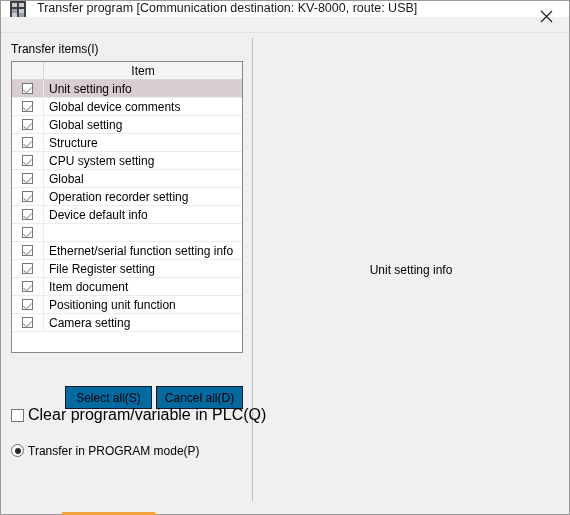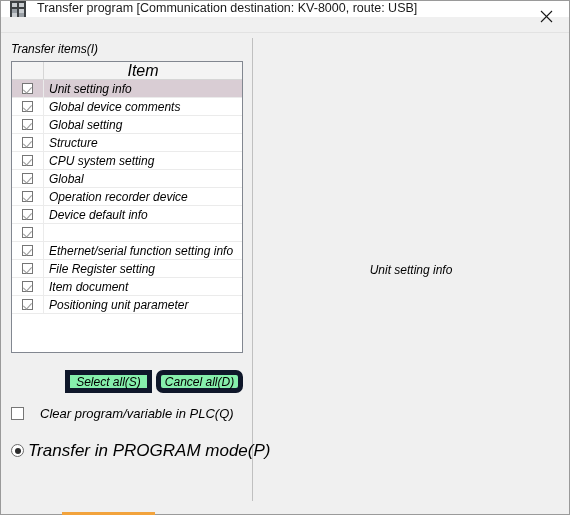--- a/index.html
+++ b/index.html
@@ -78,21 +78,20 @@
     height: 1px;
     background: #e2e2e2;
   }
 
   
   .content {
     position: absolute;
     left: 0; top: 32px;
     right: 0; bottom: 0;
     background: #f0f0f0;
-    font-style: italic;
   }
 
   .section-label {
     position: absolute;
     left: 10px;
     top: 9px;
     font-size: 12px;
     color: #000;
   }
 
@@ -129,21 +128,21 @@
     width: 32px;
     border-right: 1px solid #d6d6d6;
     box-sizing: border-box;
     background: #f4f4f4;
   }
   .hdr-item {
     flex: 1;
     display: flex;
     align-items: center;
     justify-content: center;
-    font-size: 16px;
+    font-size: 12px;
     color: #000;
     background: #f4f4f4;
     box-sizing: border-box;
   }
   .rows {
     height: 272px;
     overflow: hidden;
   }
   .row {
     display: flex;
@@ -188,67 +187,67 @@
     display: flex;
     align-items: center;
     padding-left: 5px;
     font-size: 12px;
     color: #000;
     white-space: nowrap;
   }
 
   
   .btn {
-    background: #86efac;
-    border: 5px solid #0f172a;
+    background: #0369a1;
+    border: 1px solid #0f172a;
     font-family: "Liberation Sans", sans-serif;
     font-size: 12px;
     color: #000;
     box-sizing: border-box;
     display: flex;
     align-items: center;
     justify-content: center;
     cursor: default;
     white-space: nowrap;
+    margin-top: 16px;
   }
   .btn-selectall {
     position: absolute;
     left: 64px;
     top: 337px;
     width: 87px;
     height: 23px;
   }
   .btn-cancelall {
     position: absolute;
     left: 155px;
     top: 337px;
     width: 87px;
     height: 23px;
-    border-radius: 7px;
   }
 
   
   .opt-clear {
     position: absolute;
     left: 10px;
     top: 373px;
     display: flex;
     align-items: center;
   }
   .opt-clear .cb2 {
     width: 13px;
     height: 13px;
     border: 1px solid #767676;
     background: #fff;
     box-sizing: border-box;
     flex: 0 0 auto;
   }
   .opt-clear .lbl {
-    margin-left: 16px;
-    font-size: 13px;
+    margin-left: 4px;
+    font-size: 16px;
   }
 
   .radio-group {
     position: absolute;
     left: 10px;
     top: 408px;
   }
   .radio-row {
     display: flex;
     align-items: center;
@@ -270,21 +269,21 @@
     left: 50%;
     top: 50%;
     width: 6px;
     height: 6px;
     margin: -3px 0 0 -3px;
     border-radius: 50%;
     background: #2b2b2b;
   }
   .radio-row .lbl {
     margin-left: 4px;
-    font-size: 17px;
+    font-size: 12px;
   }
 
   
   .preview {
     position: absolute;
     left: 252px;
     top: 0;
     right: 0;
     bottom: 0;
   }
@@ -372,21 +371,21 @@
           <div class="row">
             <div class="row-check">
               <span class="cb checked"></span>
             </div>
             <div class="row-label">Global</div>
           </div>
           <div class="row">
             <div class="row-check">
               <span class="cb checked"></span>
             </div>
-            <div class="row-label">Operation recorder device</div>
+            <div class="row-label">Operation recorder setting</div>
           </div>
           <div class="row">
             <div class="row-check">
               <span class="cb checked"></span>
             </div>
             <div class="row-label">Device default info</div>
           </div>
           <div class="row">
             <div class="row-check">
               <span class="cb checked"></span>
@@ -407,21 +406,27 @@
           <div class="row">
             <div class="row-check">
               <span class="cb checked"></span>
             </div>
             <div class="row-label">Item document</div>
           </div>
           <div class="row">
             <div class="row-check">
               <span class="cb checked"></span>
             </div>
-            <div class="row-label">Positioning unit parameter</div>
+            <div class="row-label">Positioning unit function</div>
+          </div>
+          <div class="row">
+            <div class="row-check">
+              <span class="cb checked"></span>
+            </div>
+            <div class="row-label">Camera setting</div>
           </div>
         </div>
     </div>
 
     <div class="btn btn-selectall">Select all(S)</div>
     <div class="btn btn-cancelall">Cancel all(D)</div>
 
     <div class="opt-clear">
       <span class="cb2"></span>
       <span class="lbl">Clear program/variable in PLC(Q)</span>

